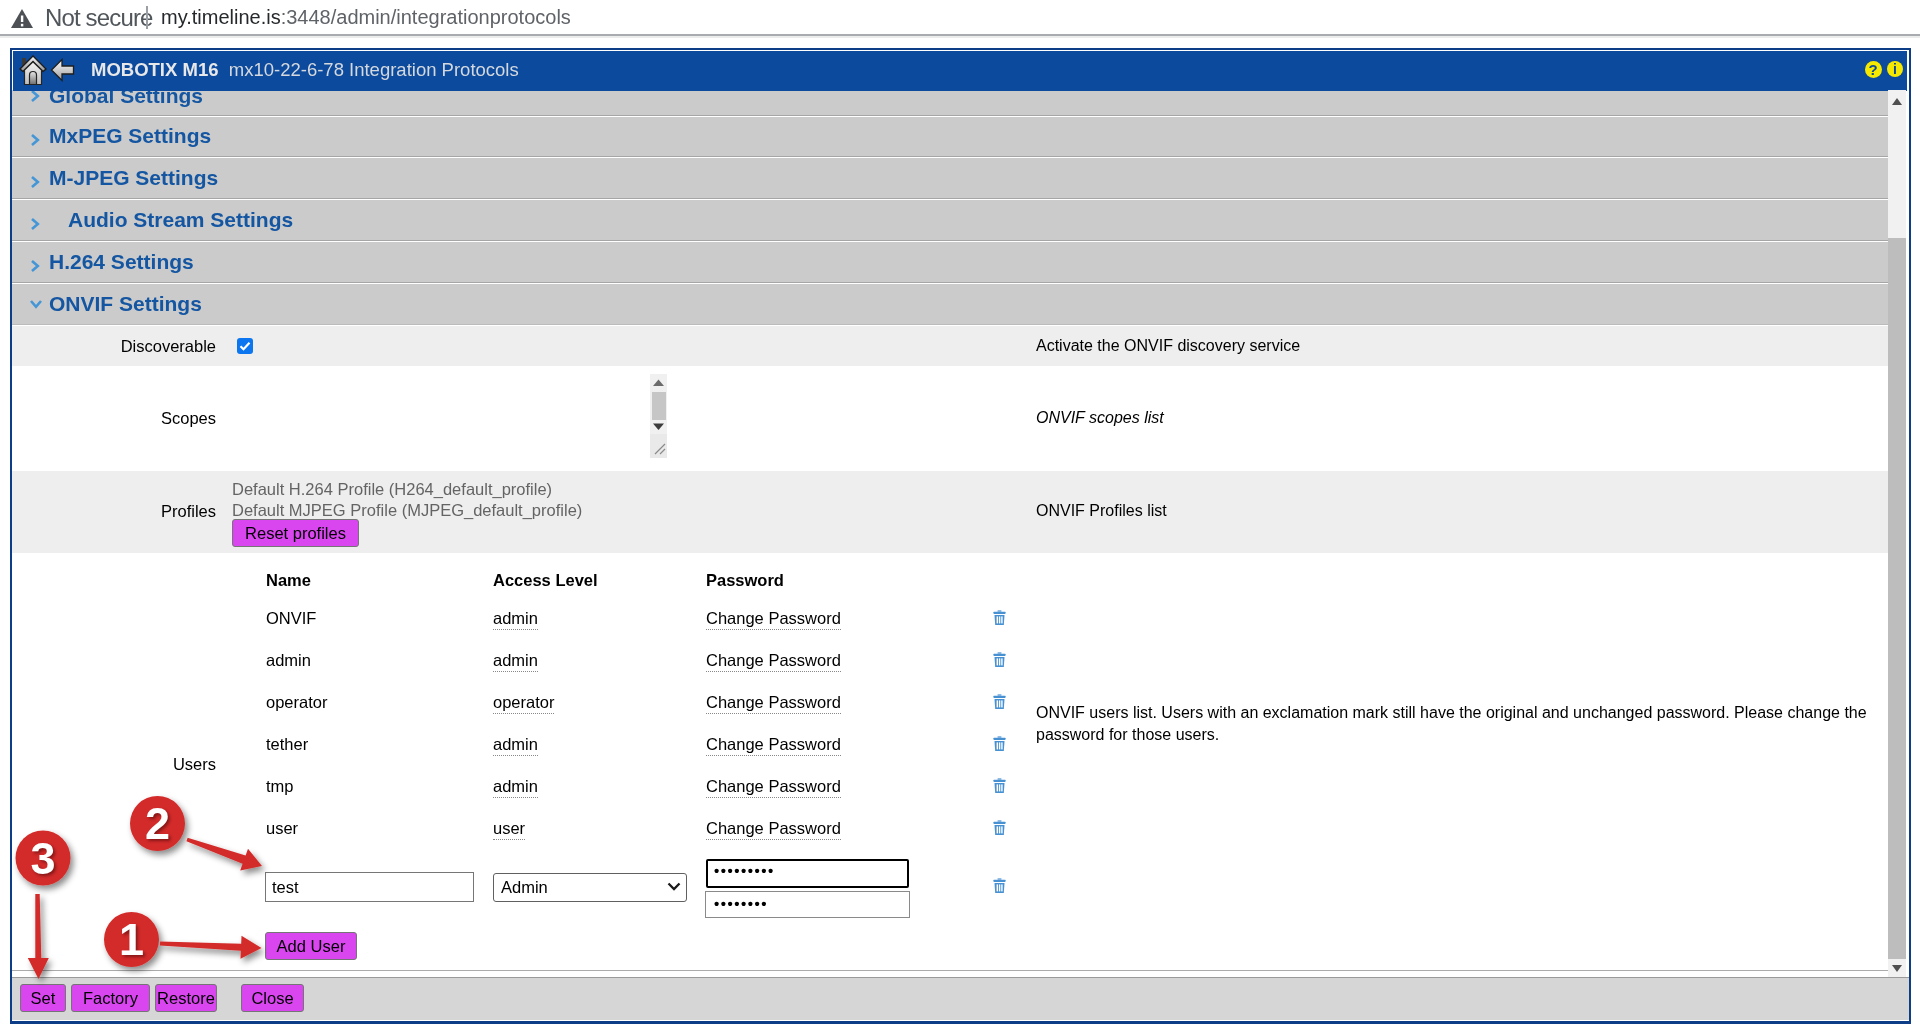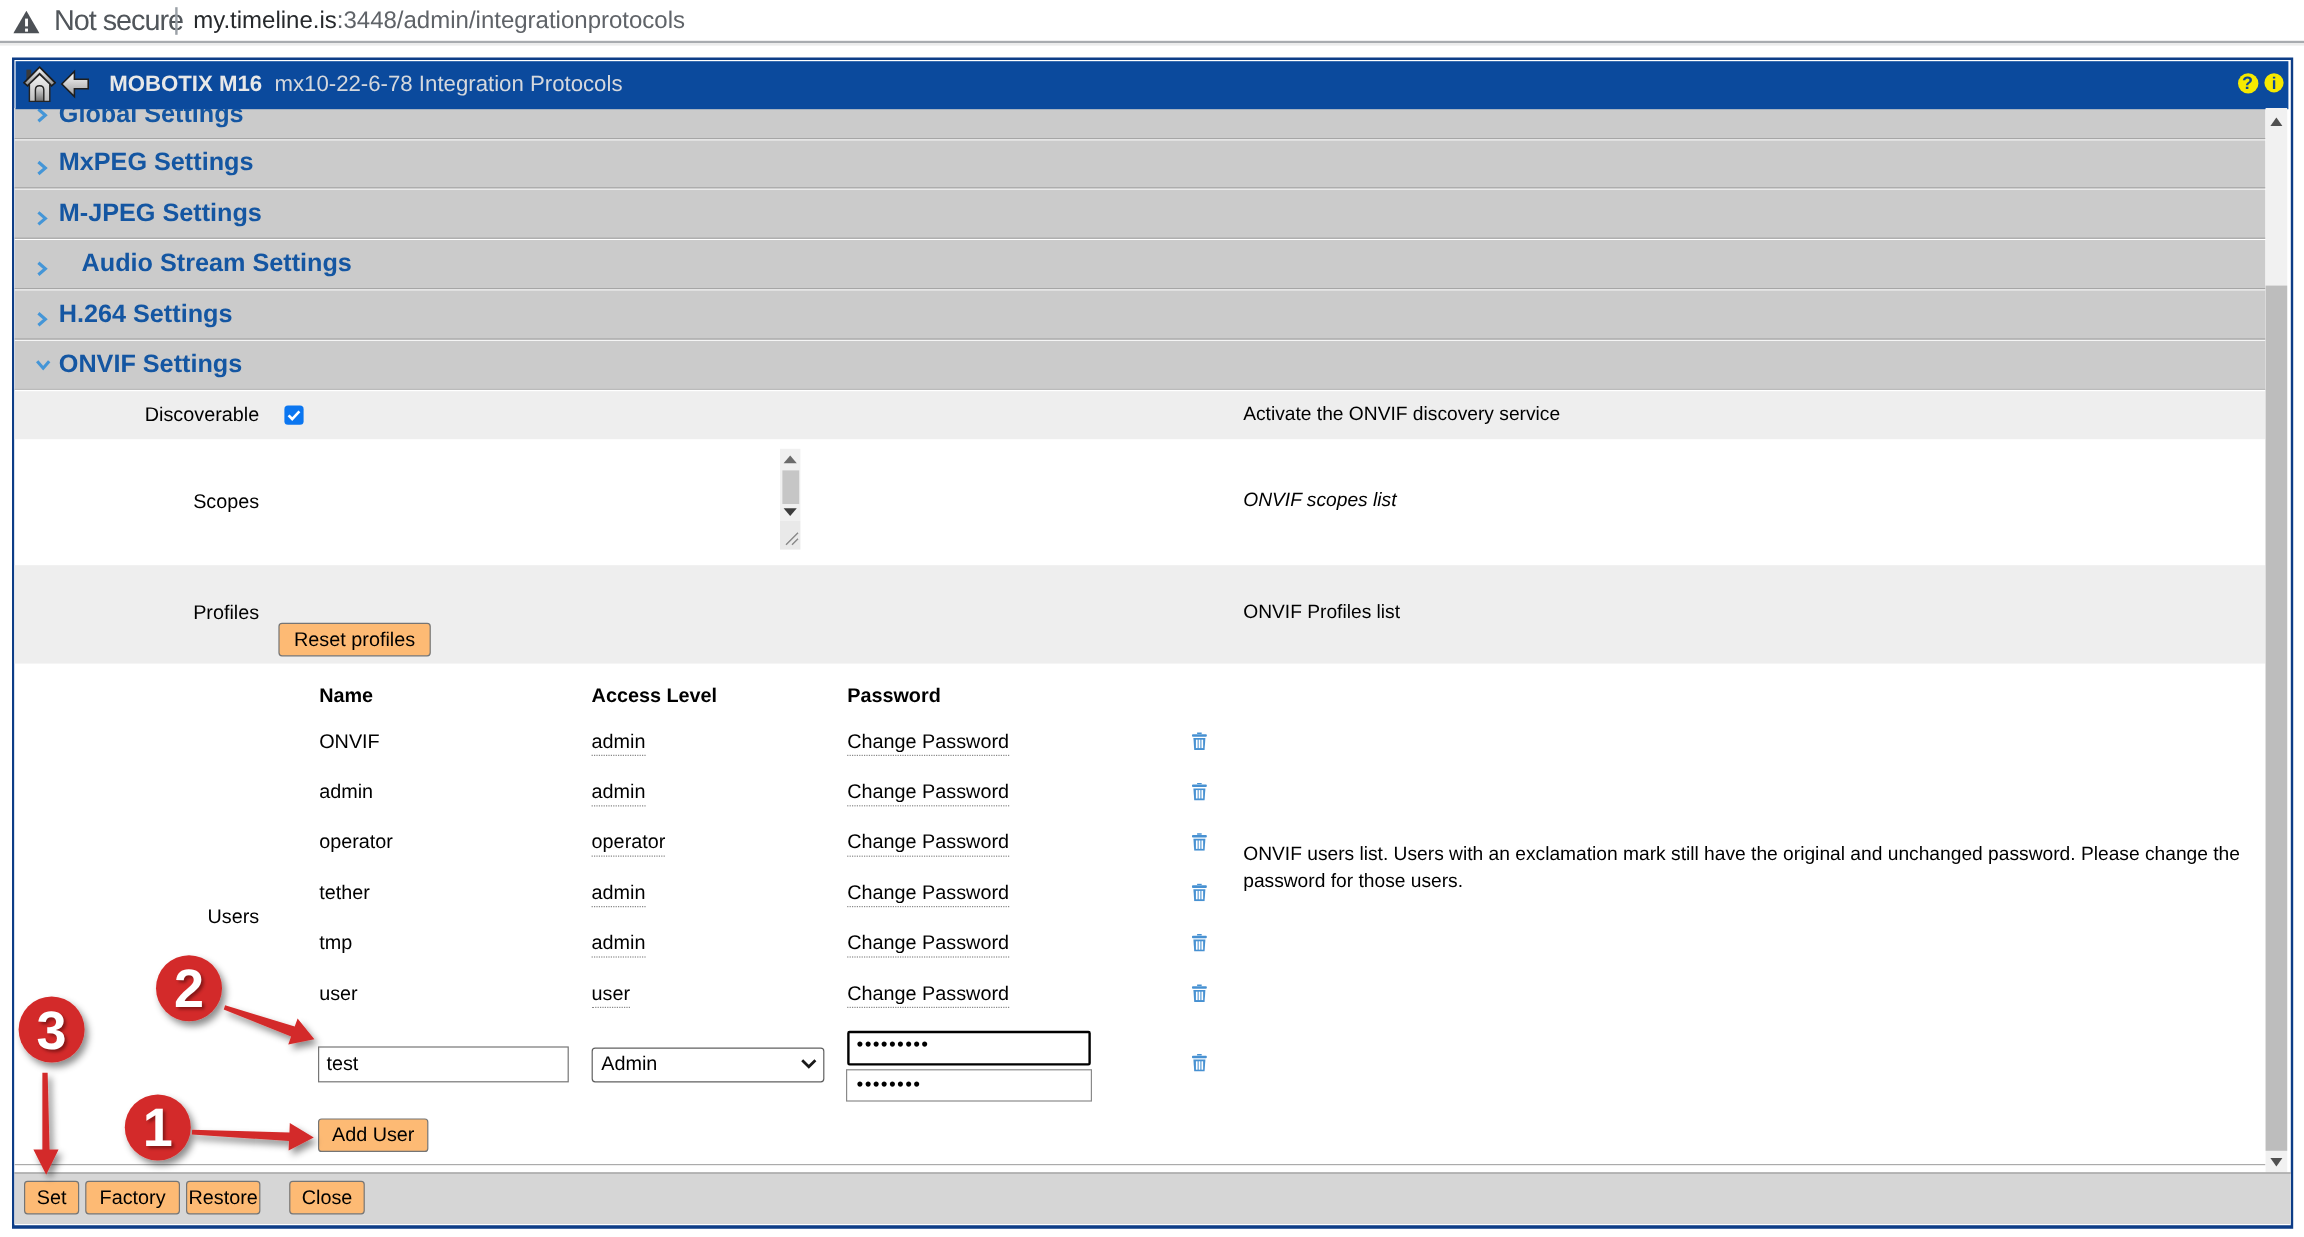--- a/index.html
+++ b/index.html
@@ -81,20 +81,21 @@
         <path d="M1 0.5 L12 0.5 L6.5 7 Z" fill="#3c3c3c"></path>
       </svg>
     <div class="abs" style="left:638px;top:344px;width:17px;height:23.5px;background:#e9e9e9;"></div>
     <svg class="abs" style="left:641px;top:352px;" width="13" height="13" viewBox="0 0 13 13">
         <path d="M12 2 L2 12 M12 7 L7 12" stroke="#8a8a8a" stroke-width="1.2"></path>
       </svg>
     <div class="abs helptxt" style="left:1024px;top:319px;font-style:italic;">ONVIF scopes list</div>
 
     <div class="abs" style="left:0;top:380.5px;width:1876px;height:82px;background:#eeeeee;"></div>
     <div class="abs lbl" style="left:0;top:412px;width:204px;">Profiles</div>
+    <div class="abs" style="left:220px;top:389px;font-size:16.5px;color:#646464;line-height:20.5px;">Default H.264 Profile (H264_default_profile)<br>Default MJPEG Profile (MJPEG_default_profile)</div>
     <button class="btn abs" style="left:220px;top:429px;width:127px;height:28px;">Reset profiles</button>
     <div class="abs helptxt" style="left:1024px;top:412px;">ONVIF Profiles list</div>
 
     <div class="abs lbl" style="left:0;top:665px;width:204px;">Users</div>
 
     <div class="abs usr b" style="left:254px;top:481px;">Name</div>
     <div class="abs usr b" style="left:481px;top:481px;">Access Level</div>
     <div class="abs usr b" style="left:694px;top:481px;">Password</div>
 
     <div class="abs usr" style="left:254px;top:519px;">ONVIF</div>
@@ -266,14 +267,14 @@
   </svg>
 
 </div>
 <style>
   .sect-txt { font-size:21px; font-weight:bold; color:#1456a2; }
   .lbl { font-size:16.5px; color:#000; text-align:right; }
   .helptxt { font-size:16px; color:#000; }
   .usr { font-size:16.5px; color:#000; }
   .b { font-weight:bold; }
   .dot { border-bottom:1px dotted #888; padding-bottom:1px; }
-  .btn { background:#fdba74; border:1.5px solid #757575; border-radius:3px; font-family:"Liberation Sans",sans-serif; font-size:16.5px; color:#000; }
+  .btn { background:#d946ef; border:1.5px solid #757575; border-radius:3px; font-family:"Liberation Sans",sans-serif; font-size:16.5px; color:#000; }
 </style>
 
 </body></html>

